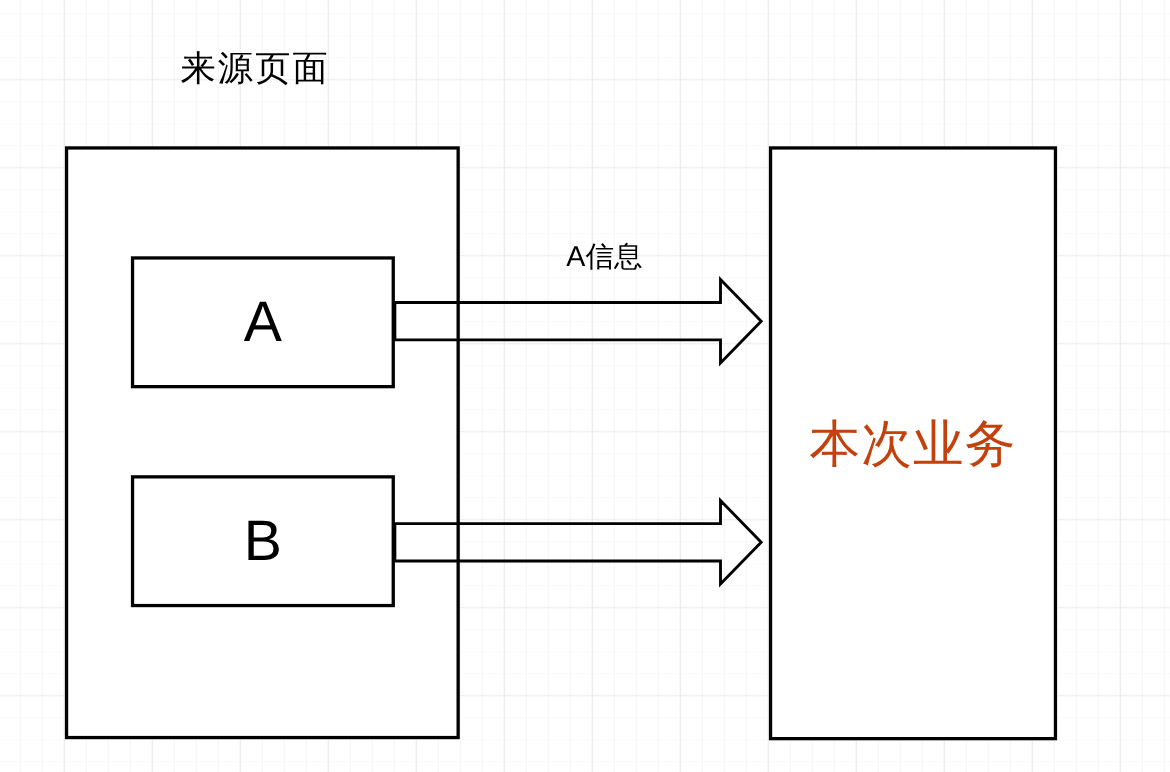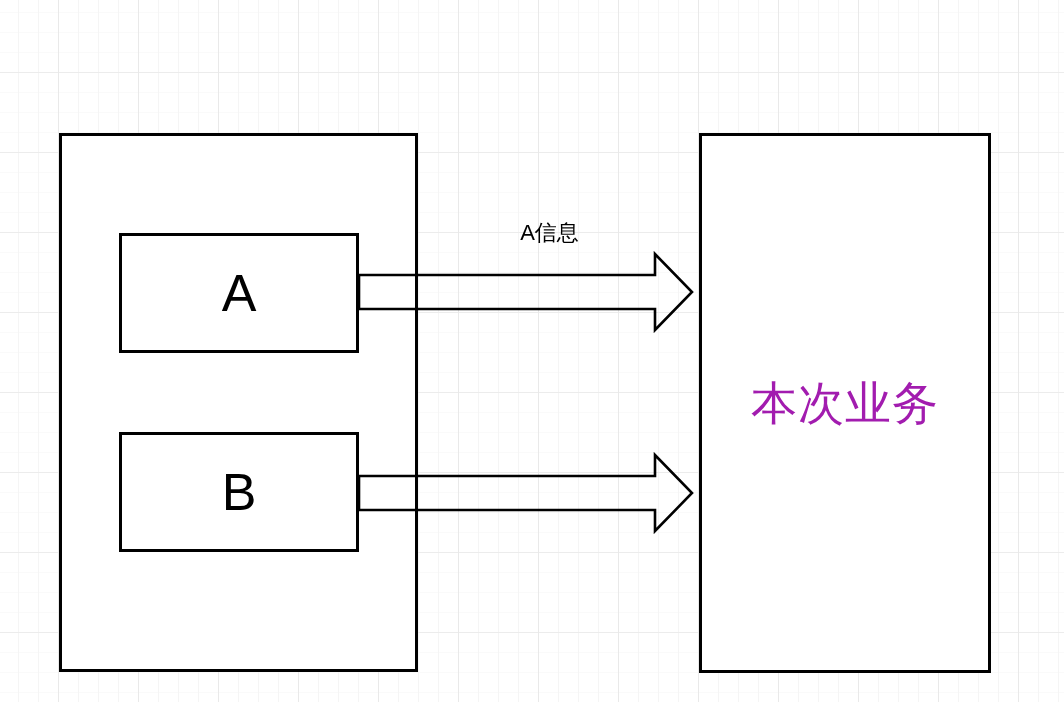--- a/index.html
+++ b/index.html
@@ -23,25 +23,25 @@
     background-size: 80px 80px, 80px 80px, 20px 20px, 20px 20px;
     background-position: 58px 0, 0 72px, 18px 0, 0 12px;
   }
   .panel {
     position: absolute;
     background: #ffffff;
     border: 3px solid #000000;
   }
   .panel-source { left: 59px; top: 133px; width: 359px; height: 539px; }
   .panel-target {
-    left: 699px; top: 133px; width: 292px; height: 540px;
+    left: 699px; top: 133px; width: 262px; height: 540px;
     display: flex; flex-direction: column;
     align-items: center; justify-content: center;
     text-align: center;
-    font-size: 46px; line-height: 57px; color: #a21caf;
+    font-size: 46px; line-height: 57px; color: #c2410c;
     letter-spacing: 1px;
   }
   .canvas-title {
     position: absolute;
     left: 164px; top: 42px;
     font-size: 32px; line-height: 40px;
     color: #000000;
     letter-spacing: 2px;
     white-space: nowrap;
   }
@@ -59,33 +59,34 @@
   .connector-svg polygon {
     fill: none;
     stroke: #000000;
     stroke-width: 2.6px;
     stroke-linejoin: miter;
   }
   .connector-label {
     position: absolute;
     left: 460px; width: 155px;
     text-align: center;
-    font-size: 22px; line-height: 26px;
+    font-size: 26px; line-height: 26px;
     color: #000000;
     white-space: nowrap;
     padding-left: 24px;
   }
   .label-a { top: 220px; }
   .label-b { top: 536px; }
 </style>
 </head>
 <body>
 
 <div class="canvas">
 
+  <div class="canvas-title">来源页面</div>
 
   <div class="panel panel-source"></div>
 
   <div class="node node-a">
     <span>A</span>
   </div>
 
   <div class="node node-b">
     <span>B</span>
   </div>

